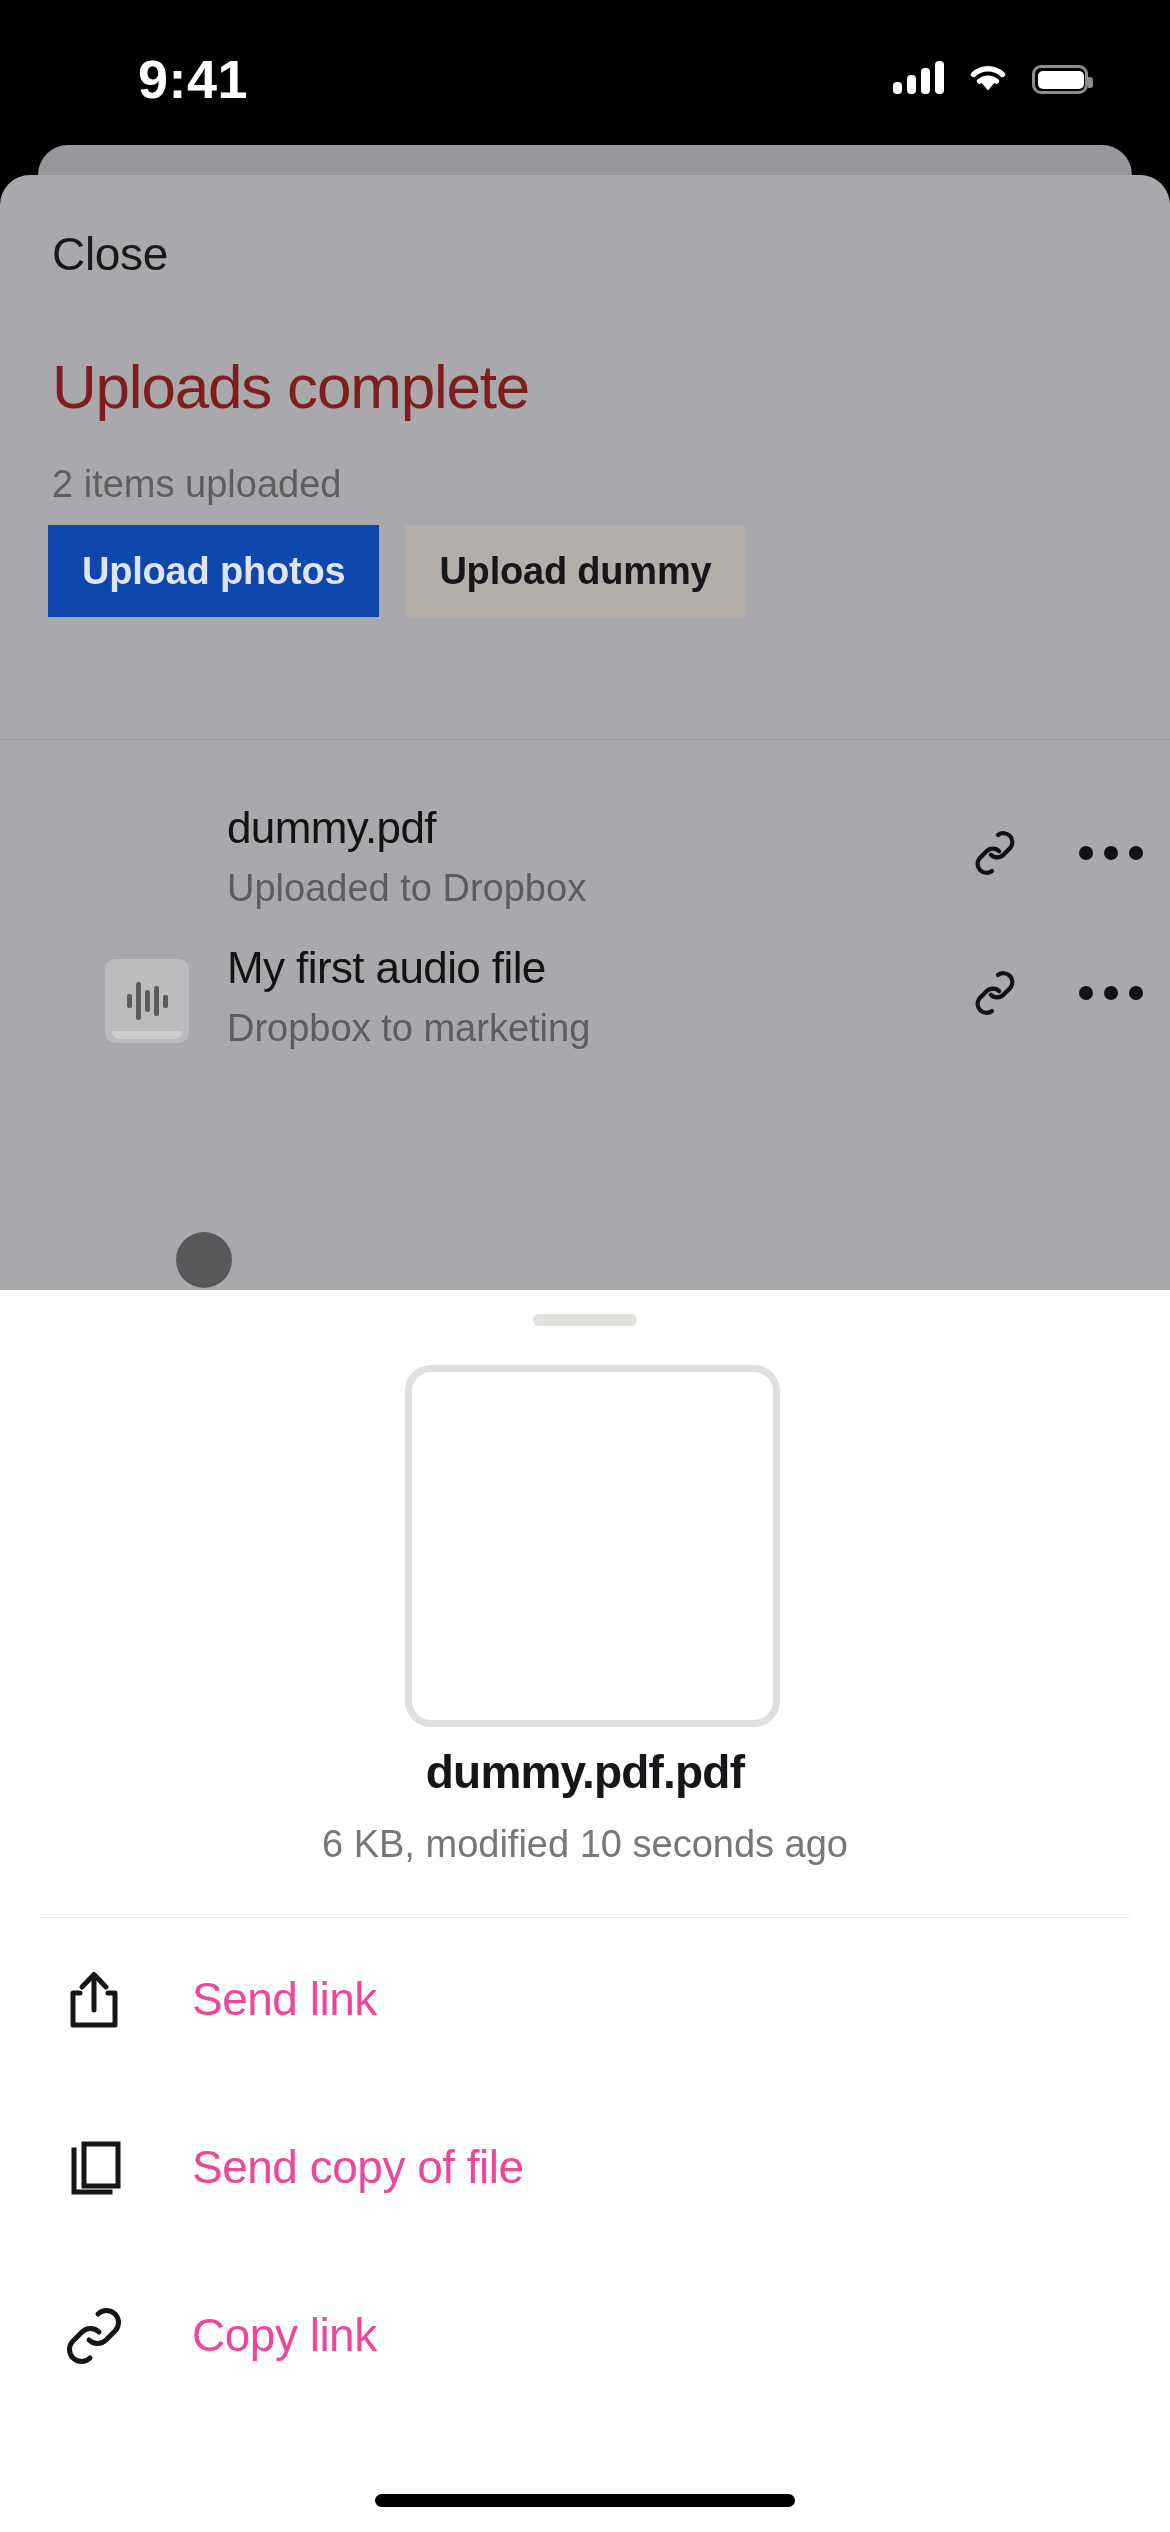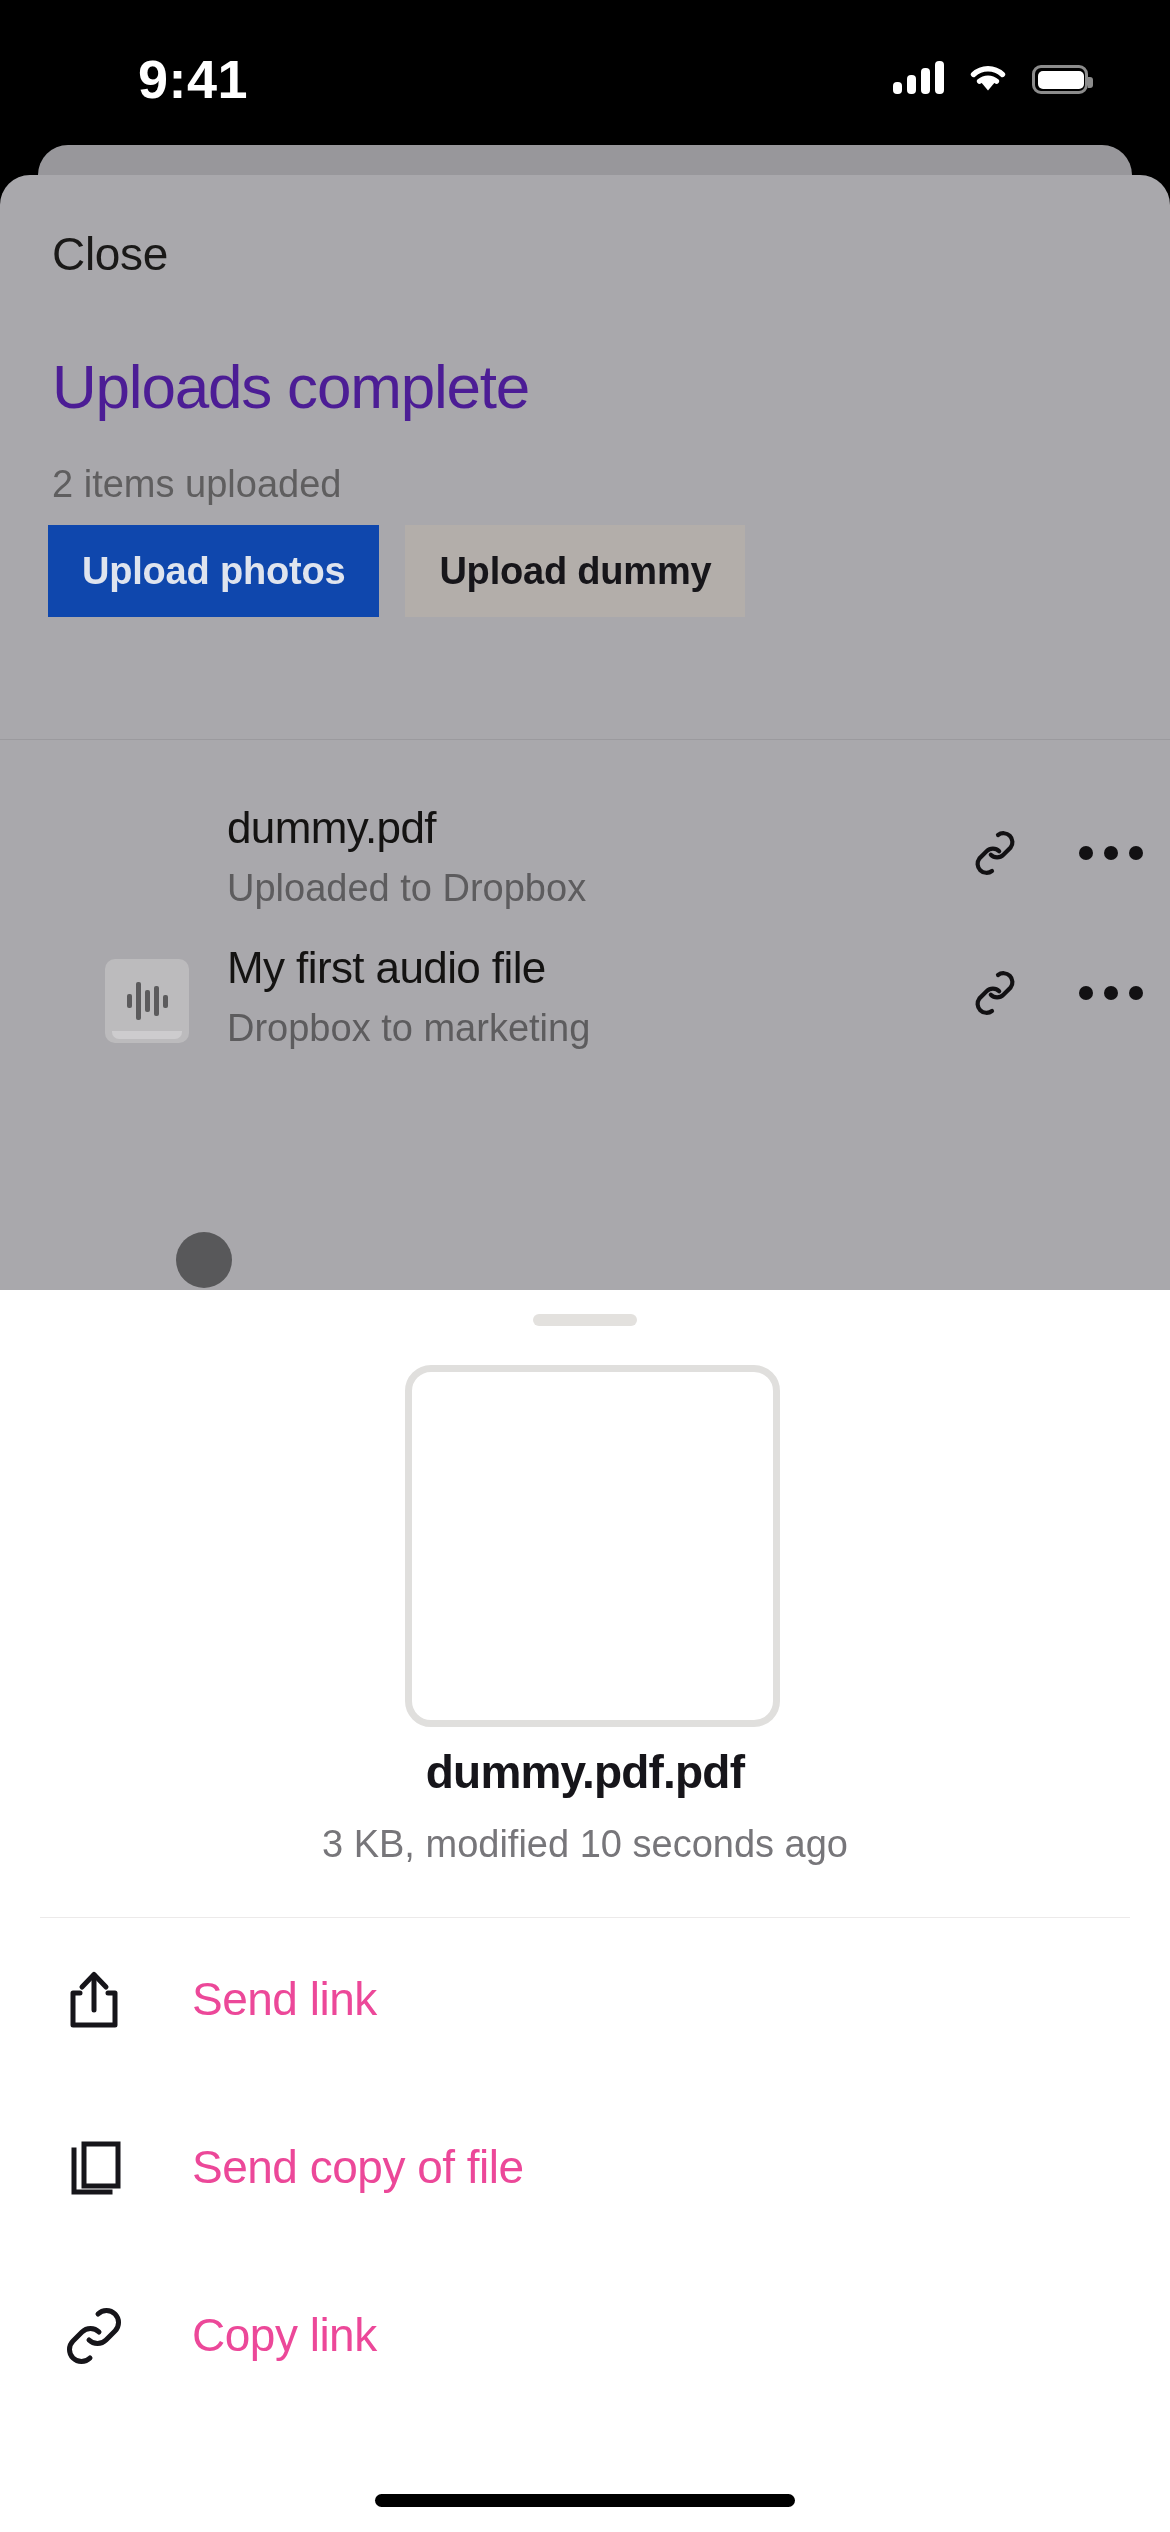--- a/index.html
+++ b/index.html
@@ -39,21 +39,21 @@
     position:absolute; left:0; top:175px; width:1170px; height:1115px;
     background:#a9a8ac; border-radius:30px 30px 0 0; z-index:11; overflow:hidden;
   }
 
   .close-btn {
     position:absolute; left:52px; top:52px;
     font-size:46px; color:#1a1918; font-weight:400; letter-spacing:-0.3px;
   }
   .sheet-title {
     position:absolute; left:52px; top:176px;
-    font-size:62px; color:#4c1d95; font-weight:400; letter-spacing:-1.2px;
+    font-size:62px; color:#7f1d1d; font-weight:400; letter-spacing:-1.2px;
   }
   .sheet-sub {
     position:absolute; left:52px; top:288px;
     font-size:38px; color:#5f5e5f; font-weight:400;
   }
   .btn-row { position:absolute; left:48px; top:350px; display:flex; gap:26px; }
   .btn {
     height:92px; display:flex; align-items:center; justify-content:center;
     padding:0 34px; font-size:38px; font-weight:700; letter-spacing:-0.2px;
   }
@@ -201,21 +201,21 @@
             <i></i>
           </div>
       </div>
     </div>
   </div>
 
   <div class="bottom-sheet">
     <div class="grabber"></div>
     <div class="preview-box"></div>
     <div class="preview-name">dummy.pdf.pdf</div>
-    <div class="preview-meta">3 KB, modified 10 seconds ago</div>
+    <div class="preview-meta">6 KB, modified 10 seconds ago</div>
     <div class="sheet-divider"></div>
 
     <div class="action-list">
 
       <div class="action-item">
         <svg class="action-icon" viewBox="0 0 64 64">
           <path d="M32 7 L32 42" stroke="#16151a" stroke-width="5" stroke-linecap="round" fill="none"></path>
           <path d="M20 19 L32 6.5 L44 19" stroke="#16151a" stroke-width="5" fill="none" stroke-linecap="round" stroke-linejoin="round"></path>
           <path d="M18 25 L11 25 L11 57 L53 57 L53 25 L46 25" stroke="#16151a" stroke-width="5" fill="none" stroke-linecap="round" stroke-linejoin="round"></path>
         </svg>

